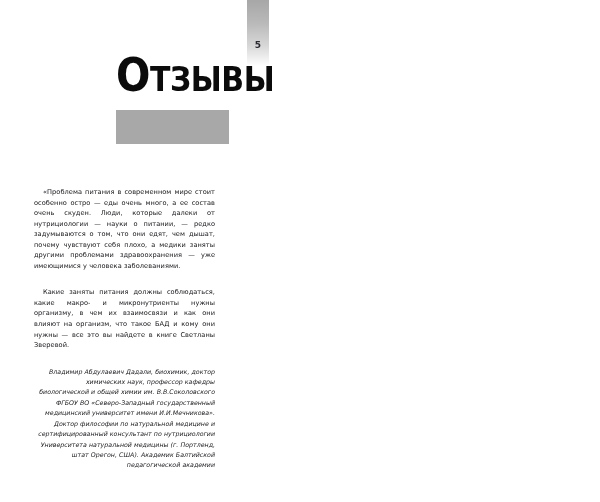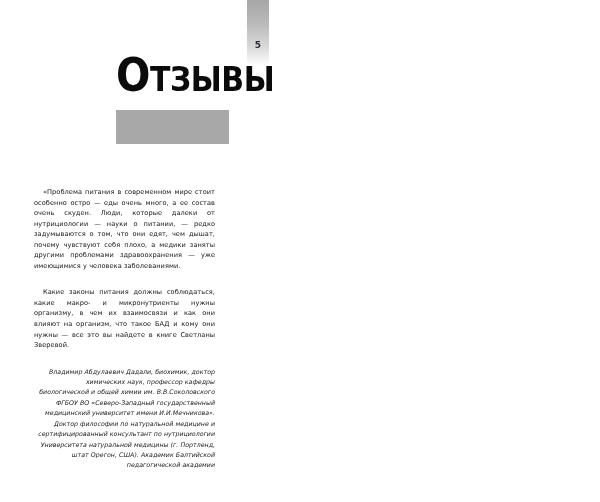--- a/index.html
+++ b/index.html
@@ -133,21 +133,21 @@
 
     <div class="folio-tab"></div>
     <div class="folio-number">5</div>
 
     <div class="chapter-title"><span class="cap">О</span><span class="rest">ТЗЫВЫ</span></div>
 
     <div class="title-rule" style="background: rgb(168, 168, 168);"></div>
 
     <div class="col-body" id="left-col" style="color: rgb(22, 22, 26);">
       <p>«Проблема питания в современном мире стоит особенно остро — еды очень много, а ее состав очень скуден. Люди, которые далеки от нутрициологии — науки о питании, — редко задумываются о том, что они едят, чем дышат, почему чувствуют себя плохо, а медики заняты другими проблемами здравоохранения — уже имеющимися у человека заболеваниями.</p>
-      <p>Какие законы питания должны соблюдаться, какие макро- и микронутриенты нужны организму, в чем их взаимосвязи и как они влияют на организм, что такое БАД и кому они нужны — все это вы найдете в книге Светланы Зверевой.</p>
+      <p>Какие заняты питания должны соблюдаться, какие макро- и микронутриенты нужны организму, в чем их взаимосвязи и как они влияют на организм, что такое БАД и кому они нужны — все это вы найдете в книге Светланы Зверевой.</p>
       <p class="attrib">Владимир Абдулаевич Дадали, биохимик, доктор химических наук, профессор кафедры биологической и общей химии им. В.В.Соколовского ФГБОУ ВО «Северо-Западный государственный медицинский университет имени И.И.Мечникова». Доктор философии по натуральной медицине и сертифицированный консультант по нутрициологии Университета натуральной медицины (г. Портленд, штат Орегон, США). Академик Балтийской педагогической академии</p>
     </div>
   </div>
 
   <div class="page-right">
     
   </div>
 
 </div>
 

